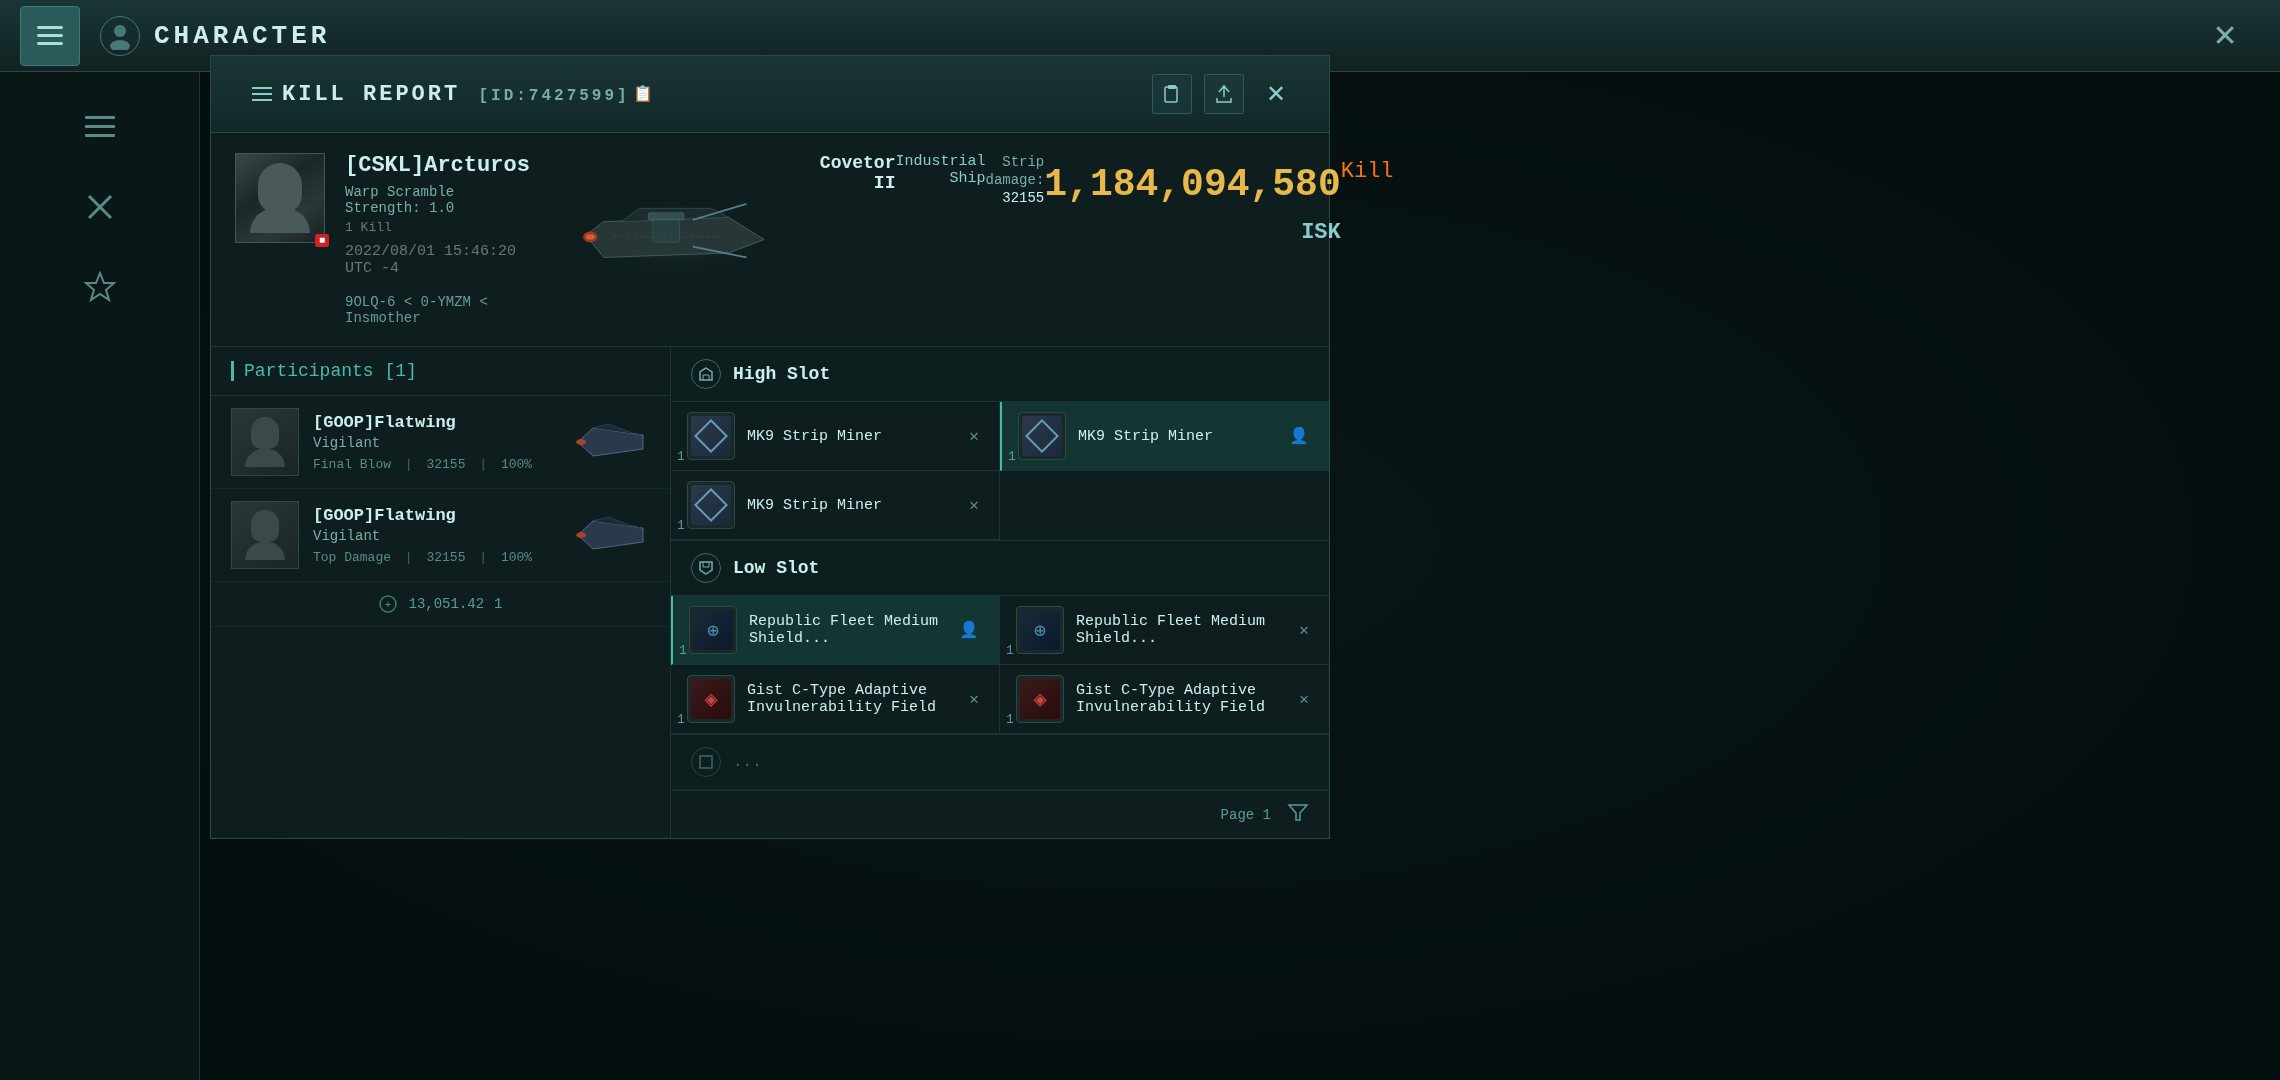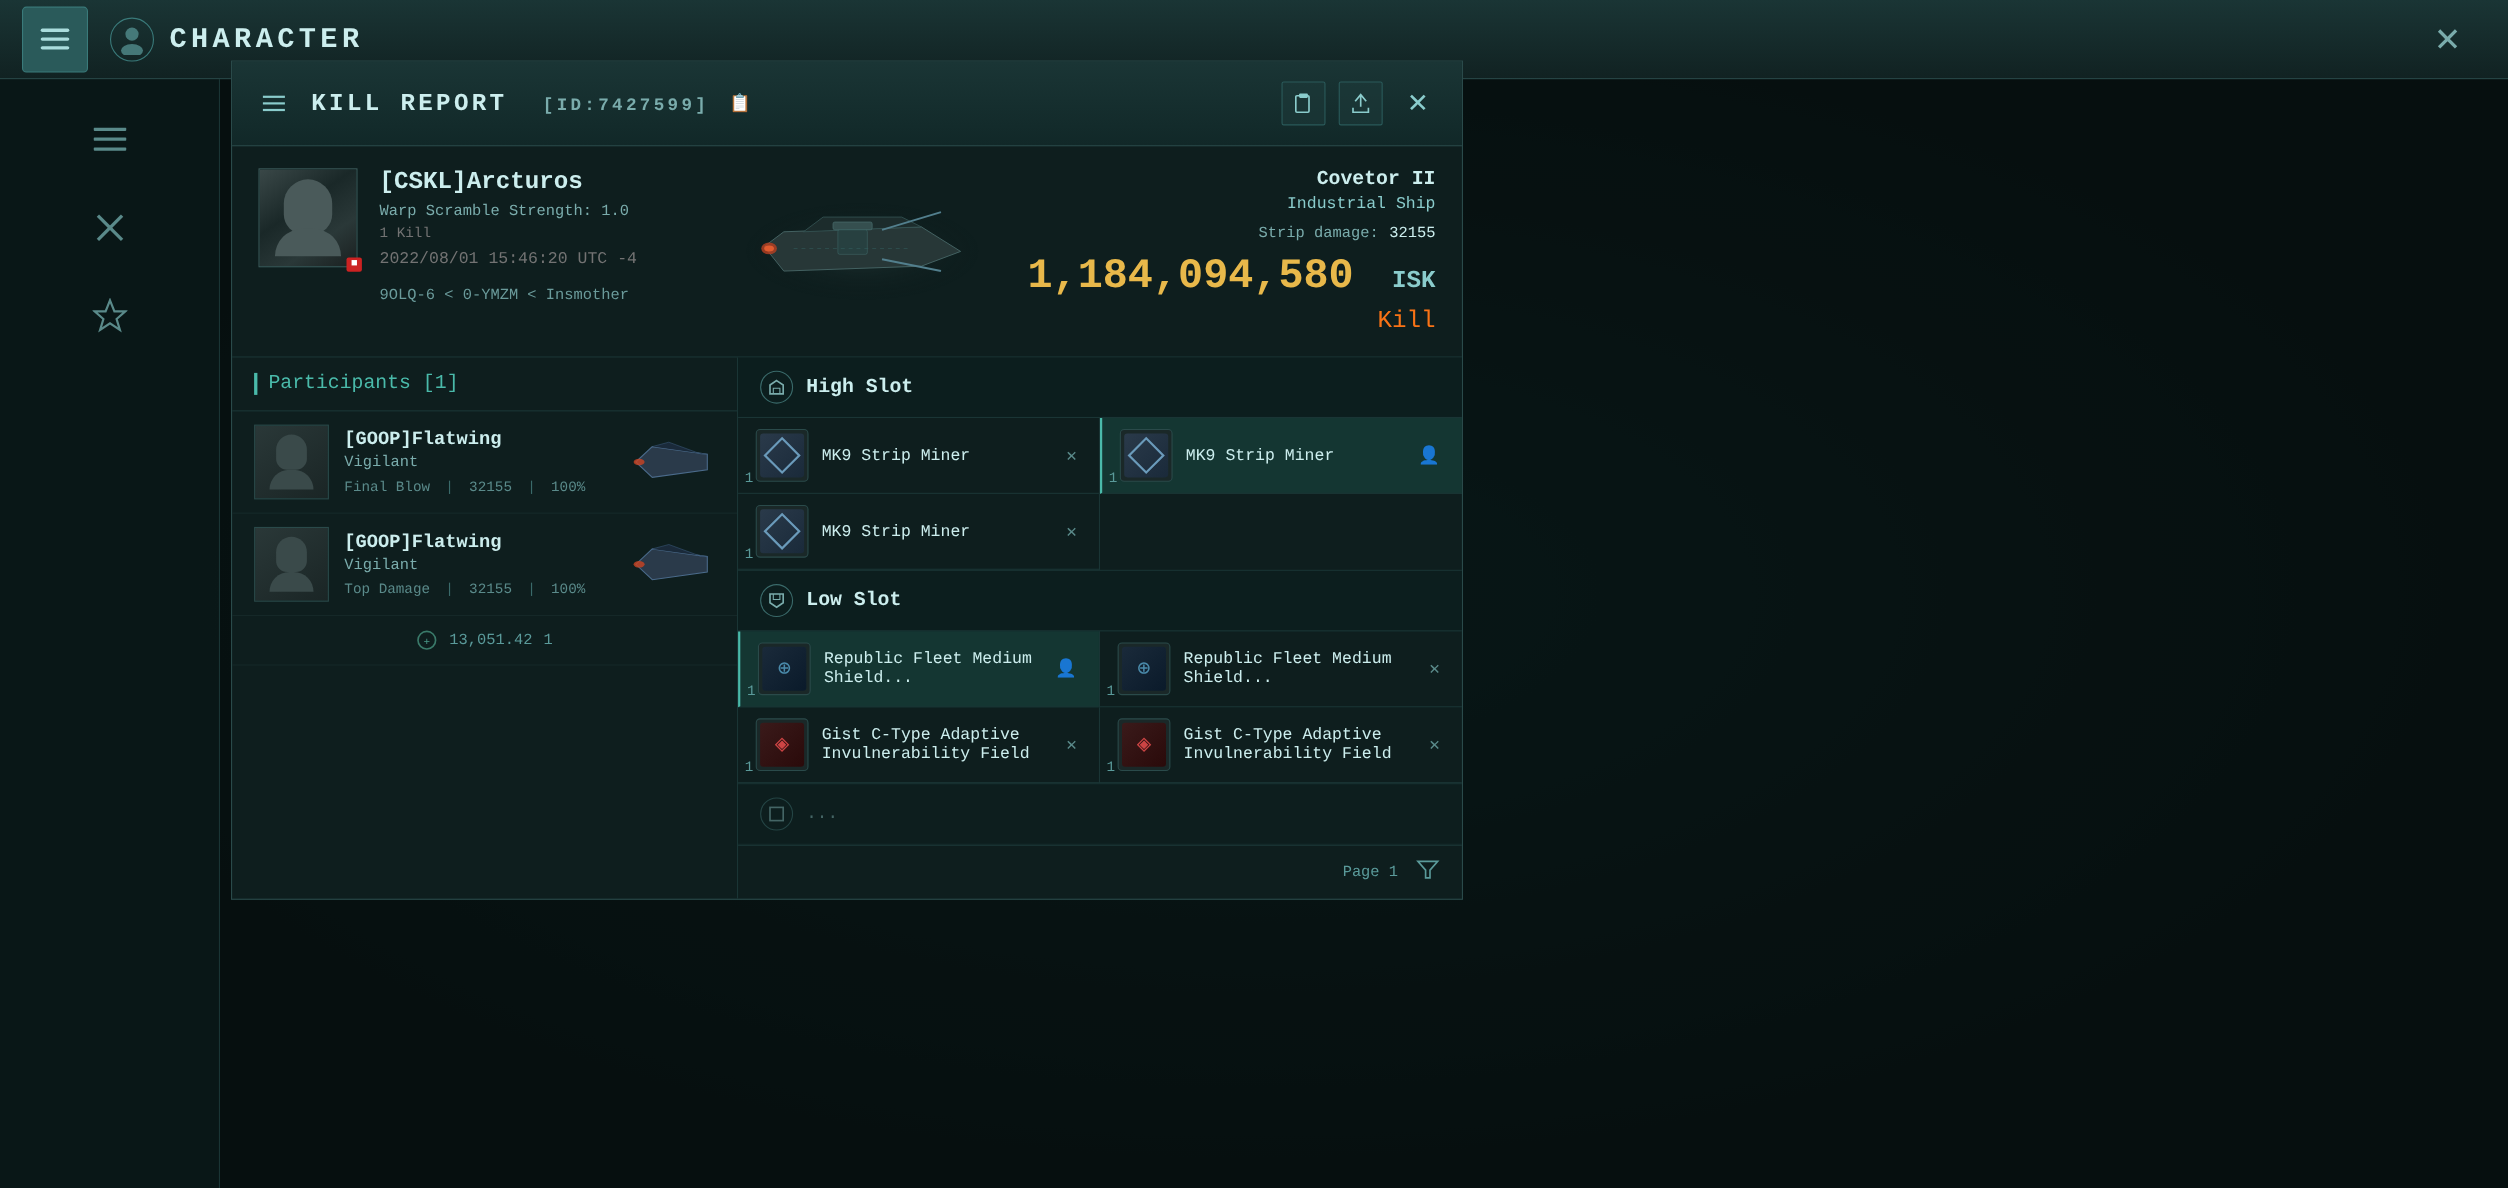--- a/index.html
+++ b/index.html
@@ -119,24 +119,24 @@
       background: #0e1e1e;
       border: 1px solid #2a4a4a;
       z-index: 20;
       display: flex;
       flex-direction: column;
     }
 
     .modal-header {
       background: linear-gradient(180deg, #1a3535 0%, #112828 100%);
       border-bottom: 1px solid #2a4a4a;
-      padding: 18px 20px;
+      padding: 18px 33px;
       display: flex;
       align-items: center;
-      gap: 16px;
+      gap: 2px;
     }
 
     .modal-hamburger {
       width: 36px; height: 36px;
       display: flex; flex-direction: column;
       align-items: center; justify-content: center;
       gap: 4px;
       cursor: pointer;
     }
     .modal-hamburger span {
@@ -291,21 +291,21 @@
 
     
     .ship-svg {
       width: 250px;
       opacity: 0.9;
     }
 
     .kill-value {
       text-align: right;
       display: flex;
-      flex-direction: column;
+      flex-direction: row;
       justify-content: flex-start;
       min-width: 260px;
     }
 
     .ship-class {
       font-size: 18px;
       color: #cceeee;
       text-align: right;
       margin-bottom: 4px;
     }

